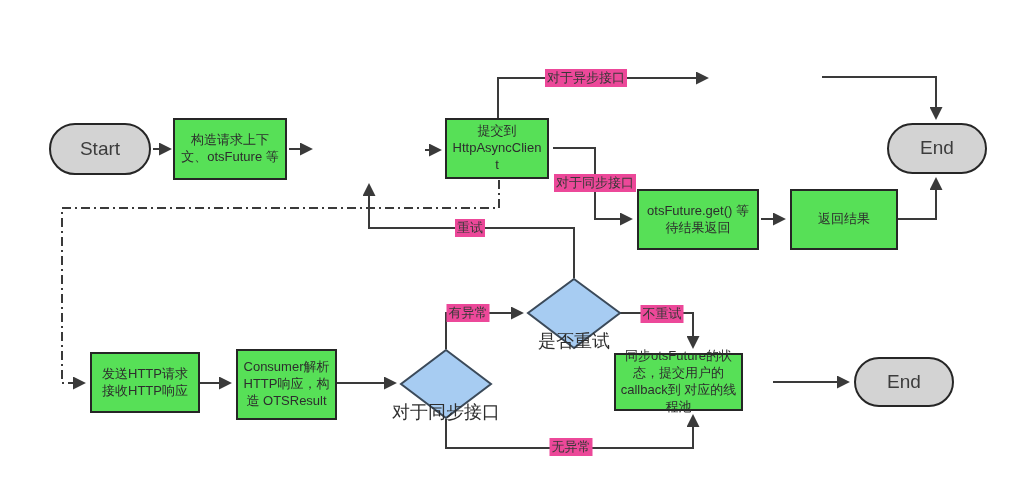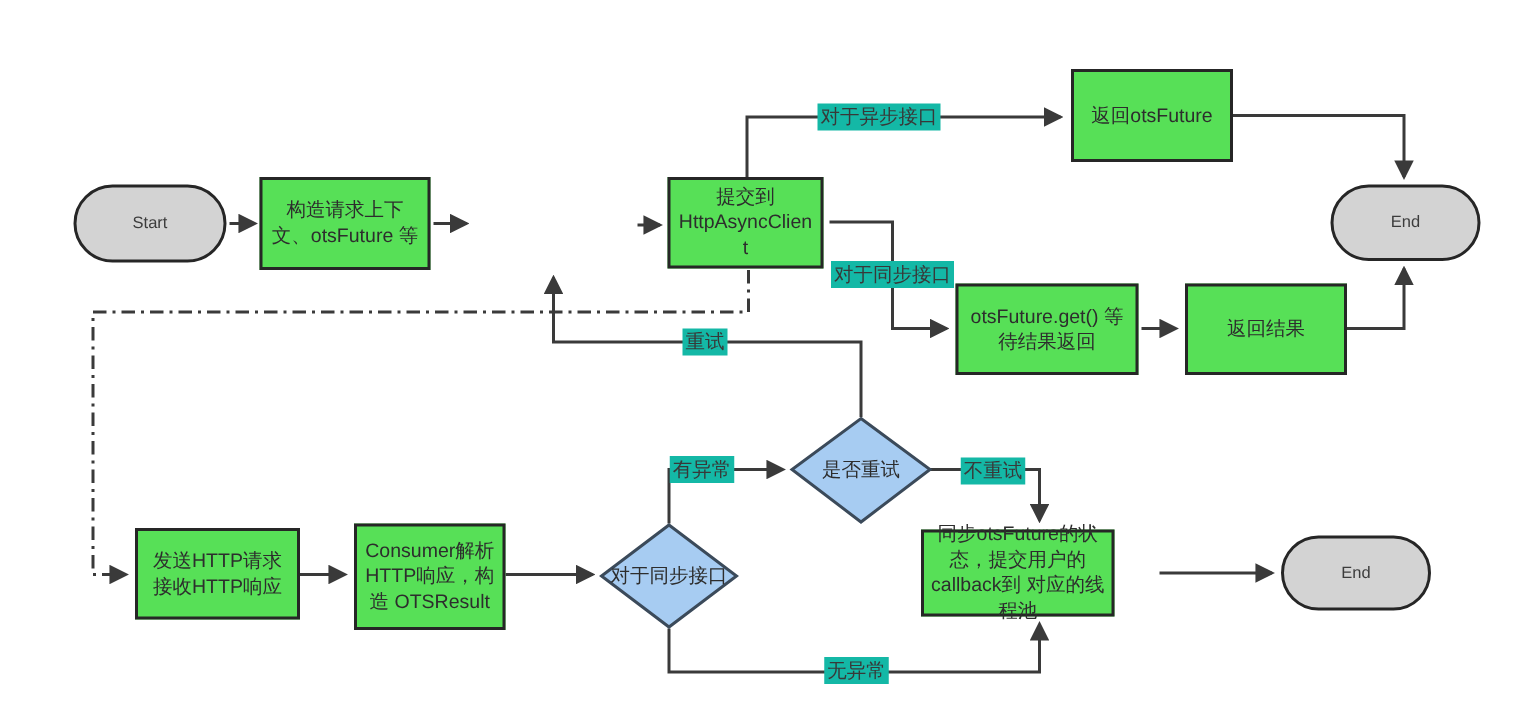--- a/index.html
+++ b/index.html
@@ -39,35 +39,36 @@
     overflow-wrap: anywhere;
   }
   .process {
     background: var(--process-fill, #57e057);
     border: 2px solid var(--border-color, #262626);
   }
   .terminator {
     background: var(--terminator-fill, #d3d3d3);
     border: 2px solid var(--border-color, #262626);
     border-radius: 26px;
-    font-size: 11px;
+    font-size: 19px;
     color: #3c3c3c;
   }
   .diamond-label {
     position: absolute;
     display: flex;
     align-items: center;
     justify-content: center;
-    font-size: 13px;
+    font-size: 18px;
     white-space: nowrap;
+    margin-top: 28px;
   }
   .edge-label {
     position: absolute;
     transform: translate(-50%, -50%);
-    background: #14b8a6;
+    background: #ec4899;
     padding: 0 2px;
     font-size: 13px;
     white-space: nowrap;
     color: #383838;
   }
 </style>
 </head>
 <body>
 
 <div class="canvas">
@@ -99,21 +100,20 @@
     <polygon class="diamond" points="446,350 491,384 446,418 401,384"></polygon>
     <polygon class="diamond" points="574,279 620,313 574,348 528,313"></polygon>
   </svg>
 
   <div class="node terminator" style="left:49px;top:123px;width:102px;height:52px">Start</div>
   <div class="node terminator" style="left:887px;top:123px;width:100px;height:51px">End</div>
   <div class="node terminator" style="left:854px;top:357px;width:100px;height:50px">End</div>
 
   <div class="node process" style="left:173px;top:118px;width:114px;height:62px">构造请求上下文、otsFuture 等</div>
   <div class="node process" style="left:445px;top:118px;width:104px;height:61px">提交到 HttpAsyncClient</div>
-  <div class="node process" style="left:714px;top:46px;width:108px;height:62px">返回otsFuture</div>
   <div class="node process" style="left:637px;top:189px;width:122px;height:61px">otsFuture.get() 等待结果返回</div>
   <div class="node process" style="left:790px;top:189px;width:108px;height:61px">返回结果</div>
   <div class="node process" style="left:90px;top:352px;width:110px;height:61px">发送HTTP请求 接收HTTP响应</div>
   <div class="node process" style="left:236px;top:349px;width:101px;height:71px">Consumer解析HTTP响应，构造 OTSResult</div>
   <div class="node process" style="left:614px;top:353px;width:129px;height:58px">同步otsFuture的状态，提交用户的callback到 对应的线程池</div>
 
   <div class="diamond-label" style="left:396px;top:370px;width:100px;height:28px">对于同步接口</div>
   <div class="diamond-label" style="left:524px;top:299px;width:100px;height:28px">是否重试</div>
 
   <div class="edge-label" style="left:586px;top:78px">对于异步接口</div>

